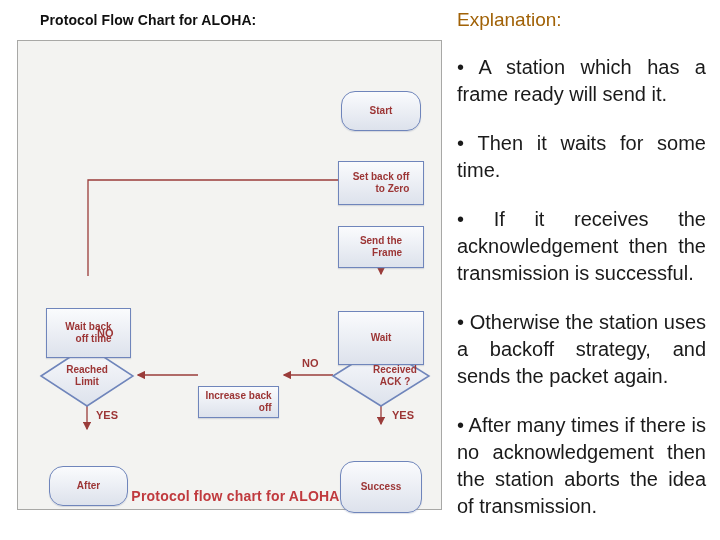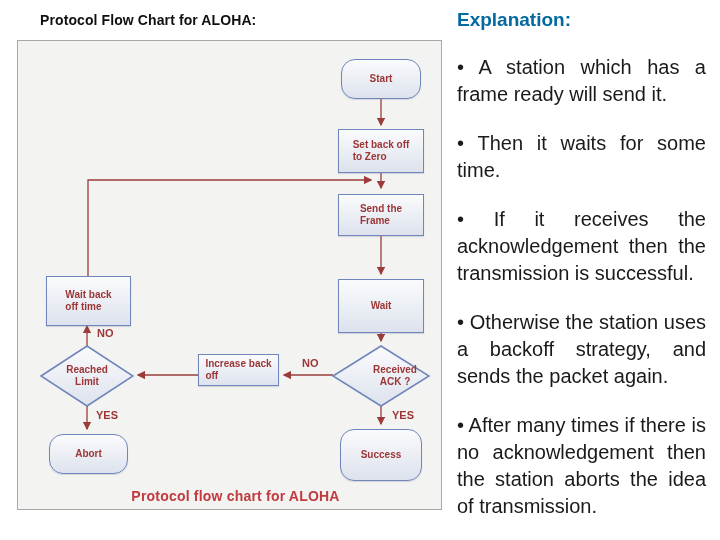--- a/index.html
+++ b/index.html
@@ -16,41 +16,42 @@
   .fc{
     position:absolute;left:17px;top:40px;width:425px;height:470px;
     background:#f3f3f1;border:1px solid #a8a8a6;box-sizing:border-box;
   }
   .fc svg{position:absolute;left:0;top:0;}
   .node{
     position:absolute;box-sizing:border-box;
     border:1.5px solid #6f85bb;
     background:linear-gradient(#fafbfd,#dde2ec);
     color:#9c3535;font-size:10px;font-weight:bold;line-height:1.25;
-    display:flex;align-items:center;justify-content:center;text-align:left;
+    display:flex;align-items:center;justify-content:center;text-align:right;
     white-space:pre-line;
     box-shadow:0 1px 1px rgba(120,130,160,.25);
+    margin-top:32px;
   }
   .node.round{border-radius:14px;}
   .dlabel{
     position:absolute;display:flex;align-items:center;justify-content:center;
     color:#9c3535;font-size:10px;font-weight:bold;line-height:1.25;
     text-align:center;white-space:pre-line;pointer-events:none;
   }
   .branch{
     position:absolute;color:#9c3535;font-size:11px;font-weight:bold;
   }
   .fc-caption{
     position:absolute;left:12px;right:0;top:447px;text-align:center;
     font-size:14px;font-weight:bold;color:#c03a3e;letter-spacing:.2px;
   }
   
   .expl{position:absolute;left:457px;top:8px;width:249px;color:#1a1a1a;}
   .expl h2{
-    margin:0 0 22px 0;font-size:19px;line-height:24px;font-weight:bold;color:#0369a1;
+    margin:0 0 22px 0;font-size:19px;line-height:24px;font-weight:normal;color:#a16207;
   }
   .expl p{
     margin:0 0 22px 0;font-size:20px;line-height:27px;text-align:justify;
   }
 </style>
 </head>
 <body>
 
 <h1 class="page-title">Protocol Flow Chart for ALOHA:</h1>
 
@@ -92,21 +93,21 @@
   <div class="node" style="left:320px;top:238px;width:86px;height:54px;">Wait</div>
   <div class="dlabel" style="left:331px;top:305px;width:92px;height:60px;">Received
 ACK ?</div>
   <div class="node round" style="left:322px;top:388px;width:82px;height:52px;">Success</div>
   <div class="node" style="left:180px;top:313px;width:81px;height:32px;">Increase back
 off</div>
   <div class="dlabel" style="left:23px;top:305px;width:92px;height:60px;">Reached
 Limit</div>
   <div class="node" style="left:28px;top:235px;width:85px;height:50px;">Wait back
 off time</div>
-  <div class="node round" style="left:31px;top:393px;width:79px;height:40px;">Abort</div>
+  <div class="node round" style="left:31px;top:393px;width:79px;height:40px;">After</div>
 
   <span class="branch" style="left:79px;top:286px;">NO</span>
   <span class="branch" style="left:78px;top:368px;">YES</span>
   <span class="branch" style="left:284px;top:316px;">NO</span>
   <span class="branch" style="left:374px;top:368px;">YES</span>
 
   <div class="fc-caption">Protocol flow chart for ALOHA</div>
 </div>
 
 <div class="expl">

